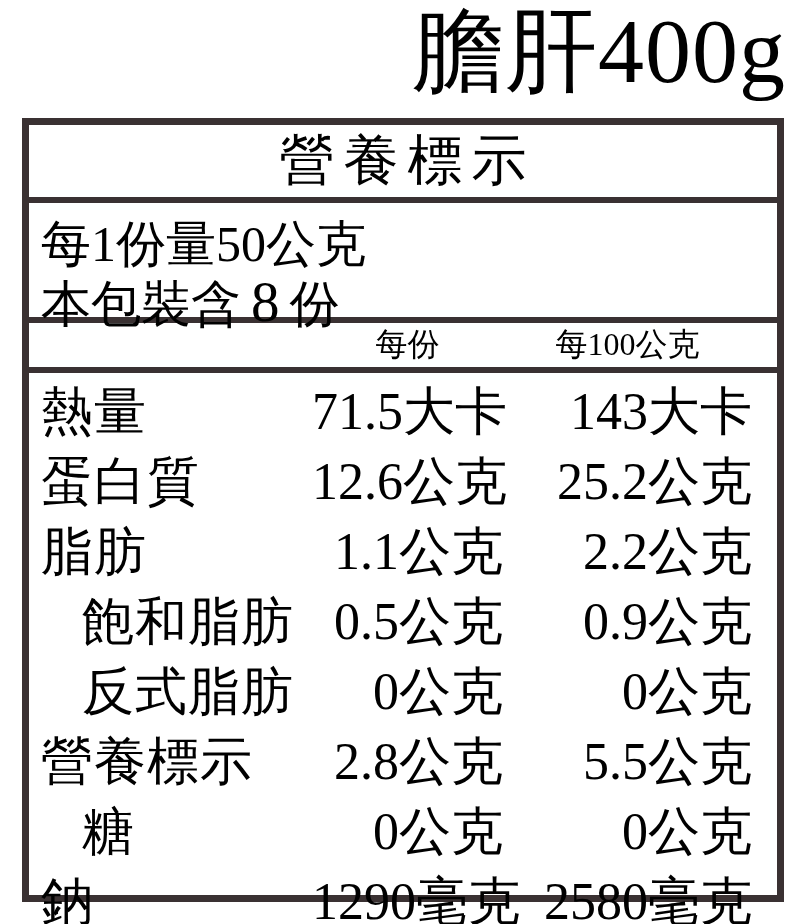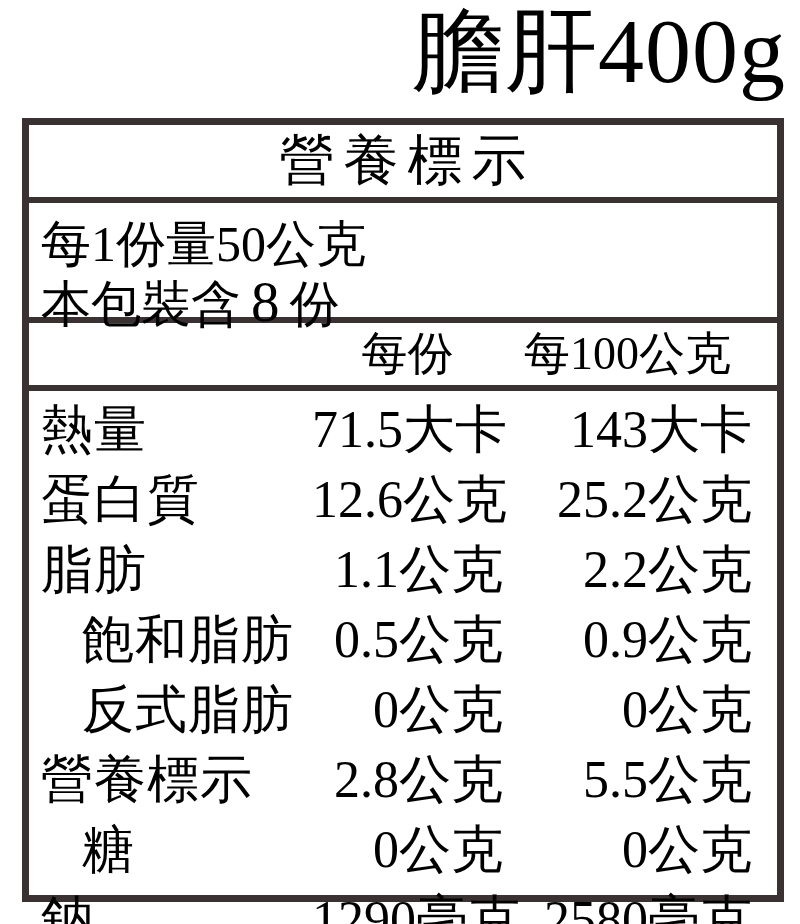--- a/index.html
+++ b/index.html
@@ -21,21 +21,21 @@
   .sec { box-sizing:border-box; border-bottom:6px solid #3a3132; }
   .sec-title {
     height:78px; display:flex; align-items:center; justify-content:center;
     font-size:55px; letter-spacing:9px; font-weight:500; padding-left:9px;
   }
   .sec-serving { height:120px; padding:13px 0 0 12px; font-size:50px; font-weight:500; }
   .serv-line { line-height:57px; white-space:nowrap; }
   .count-big { font-size:57px; margin:0 10px; }
   .sec-cols {
     height:74px; display:grid; grid-template-columns:283px 191px 249px;
-    align-items:center; font-size:46px; font-weight:500;
+    align-items:center; font-size:32px; font-weight:500;
   }
   .sec-cols .c { text-align:center; white-space:nowrap; }
   .sec-rows {
     flex:1; border-bottom:none;
     display:flex; flex-direction:column;
     padding:4px 25px 8px 12px;
   }
   .nrow {
     flex:1; display:grid; grid-template-columns:271px 191px 249px;
     align-items:center; font-size:52px; font-weight:500; letter-spacing:1px;

